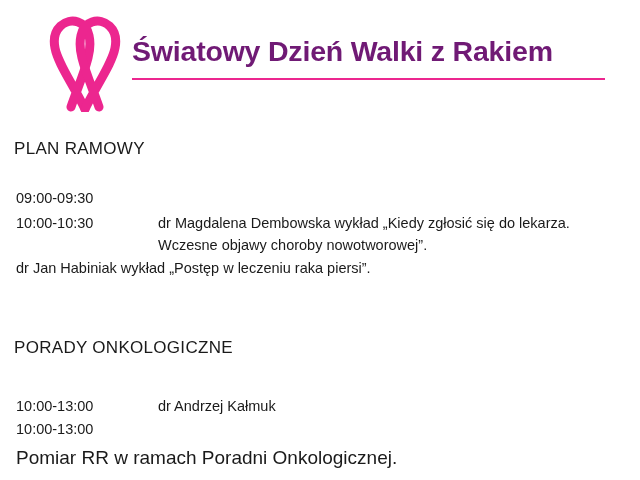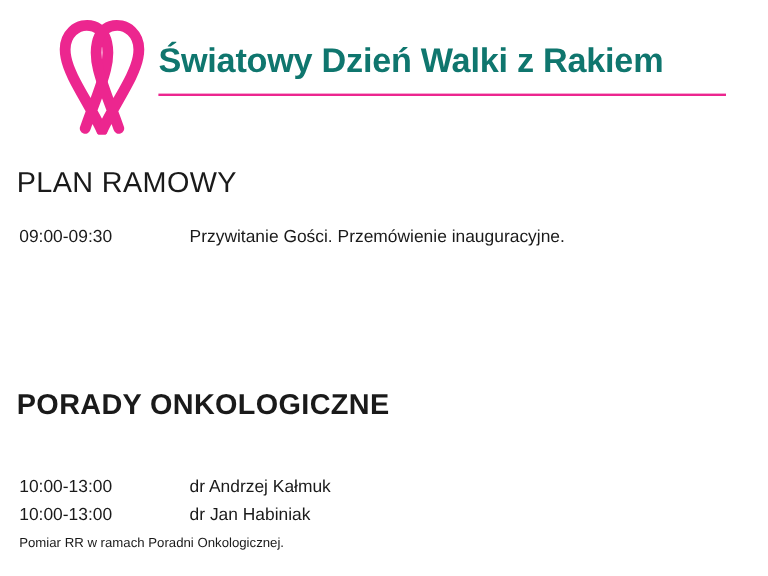--- a/index.html
+++ b/index.html
@@ -33,52 +33,51 @@
   .title-block {
     position: absolute;
     left: 132px;
     top: 36px;
     right: 26px;
   }
 
   .doc-title {
     font-size: 28.5px;
     font-weight: bold;
-    color: #0f766e;
+    color: #701a75;
     letter-spacing: -0.2px;
     line-height: 1.1;
     white-space: nowrap;
   }
 
   .title-rule {
     margin-top: 11px;
     height: 2px;
     background: #ec268f;
     width: 473px;
   }
 
   
   .section-heading {
-    font-size: 24px;
+    font-size: 17px;
     color: #1a1a1a;
     font-weight: normal;
     letter-spacing: 0.3px;
   }
 
   #plan-heading {
     position: absolute;
     left: 14px;
     top: 139px;
   }
 
   #porady-heading {
     position: absolute;
     left: 14px;
-    top: 324px;
-    font-weight: bold;
+    top: 338px;
   }
 
   .schedule {
     position: absolute;
     left: 16px;
     font-size: 14.5px;
     line-height: 1.48;
     width: 600px;
   }
 
@@ -98,21 +97,21 @@
   }
 
   .desc {
     flex: 1 1 auto;
   }
 
   .footnote {
     position: absolute;
     left: 16px;
     top: 447px;
-    font-size: 11px;
+    font-size: 19px;
   }
 </style>
 </head>
 <body>
 
 <div class="header">
 
   <div class="ribbon">
     <svg viewBox="0 0 90 100" width="90" height="100" aria-hidden="true">
       <g fill="none" stroke="#ec268f" stroke-width="9" stroke-linecap="round">
@@ -126,36 +125,37 @@
     <div class="doc-title">Światowy Dzień Walki z Rakiem</div>
     <div class="title-rule"></div>
   </div>
 </div>
 
 <div class="section-heading" id="plan-heading">PLAN RAMOWY</div>
 
 <div class="schedule" id="plan-list">
   <div class="row">
     <div class="time">09:00-09:30</div>
-    <div class="desc">Przywitanie Gości. Przemówienie inauguracyjne.</div>
   </div>
   <div class="row">
   </div>
   <div class="row">
+    <div class="time">10:00-10:30</div>
+    <div class="desc">dr Magdalena Dembowska wykład „Kiedy zgłosić się do lekarza. Wczesne objawy choroby nowotworowej”.</div>
   </div>
   <div class="row">
+    <div class="desc">dr Jan Habiniak wykład „Postęp w leczeniu raka piersi”.</div>
   </div>
 </div>
 
 <div class="section-heading" id="porady-heading">PORADY ONKOLOGICZNE</div>
 
 <div class="schedule" id="porady-list">
   <div class="row">
     <div class="time">10:00-13:00</div>
     <div class="desc">dr Andrzej Kałmuk</div>
   </div>
   <div class="row">
     <div class="time">10:00-13:00</div>
-    <div class="desc">dr Jan Habiniak</div>
   </div>
 </div>
 
 <div class="footnote">Pomiar RR w ramach Poradni Onkologicznej.</div>
 
 </body></html>

